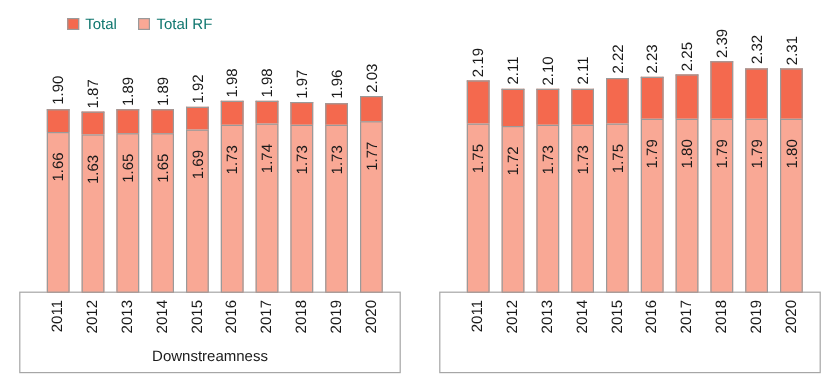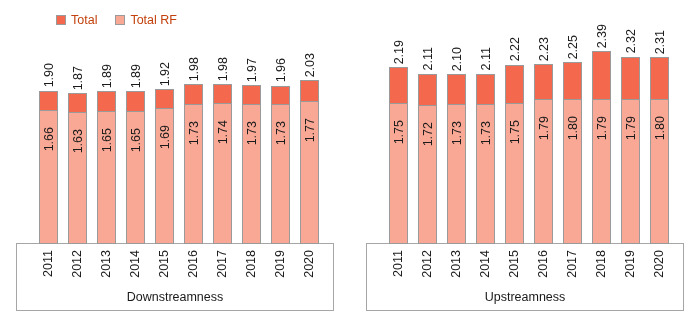--- a/index.html
+++ b/index.html
@@ -17,21 +17,21 @@
     left:56px; top:12px;
     display:flex;align-items:center;gap:18px;
     height:16px;
   }
   .legend-entry{display:flex;align-items:center;gap:5px;}
   .legend-swatch{
     width:8px;height:8px;display:inline-block;
     border:1px solid #9a9a9a;
   }
   .legend-label{
-    font-size:12.5px;color:#c2410c;line-height:1;
+    font-size:12.5px;color:#0f766e;line-height:1;
     white-space:nowrap;
   }
 
   
   .panel{
     position:absolute;
     top:0;
     height:313px;
   }
   #panel-downstreamness{ left:0px;   width:350px; }
@@ -439,14 +439,13 @@
       <div class="cat">
         <div class="cat-label"><span>2018</span></div>
       </div>
       <div class="cat">
         <div class="cat-label"><span>2019</span></div>
       </div>
       <div class="cat">
         <div class="cat-label"><span>2020</span></div>
       </div>
     </div>
-  <div class="group-title">Upstreamness</div>
 </div>
 
 </body></html>

